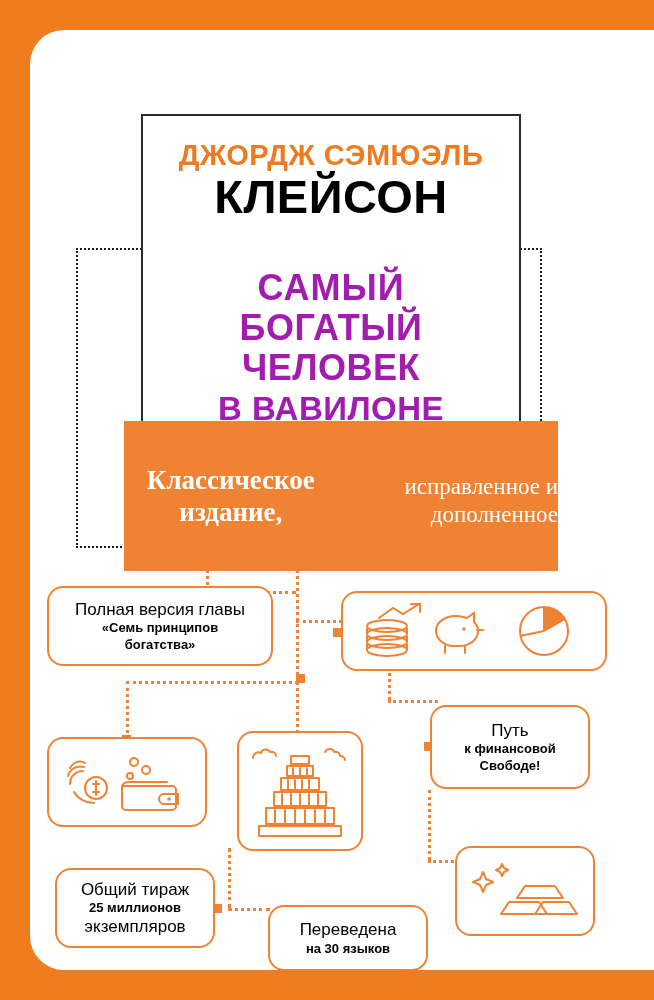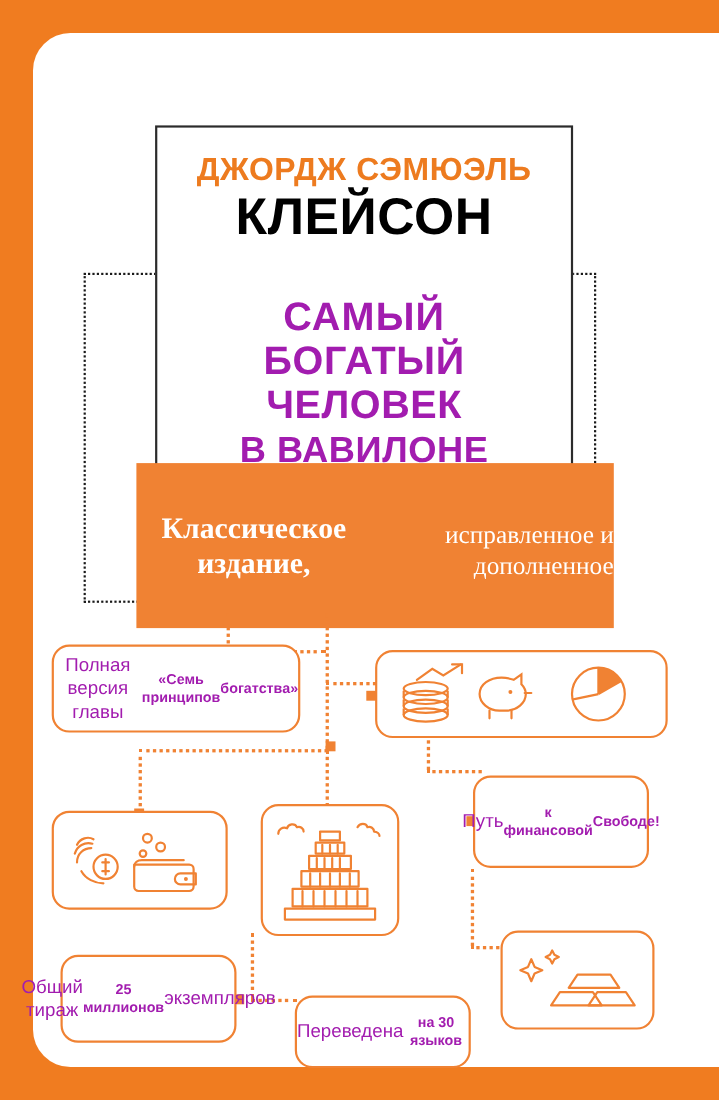--- a/index.html
+++ b/index.html
@@ -140,24 +140,24 @@
     height: 9px;
     background: #F08233;
   }
 
   
   .badge {
     position: absolute;
     box-sizing: border-box;
     border: 2px solid #F08233;
     border-radius: 16px;
-    color: #a21caf;
+    color: #000000;
     text-align: center;
     display: flex;
-    flex-direction: row;
+    flex-direction: column;
     align-items: center;
     justify-content: center;
     background: #ffffff;
     line-height: 1.25;
   }
   .badge .t-reg { font-size: 17px; }
   .badge .t-bold { font-size: 13px; font-weight: bold; }
 
   .icon-box {
     position: absolute;

